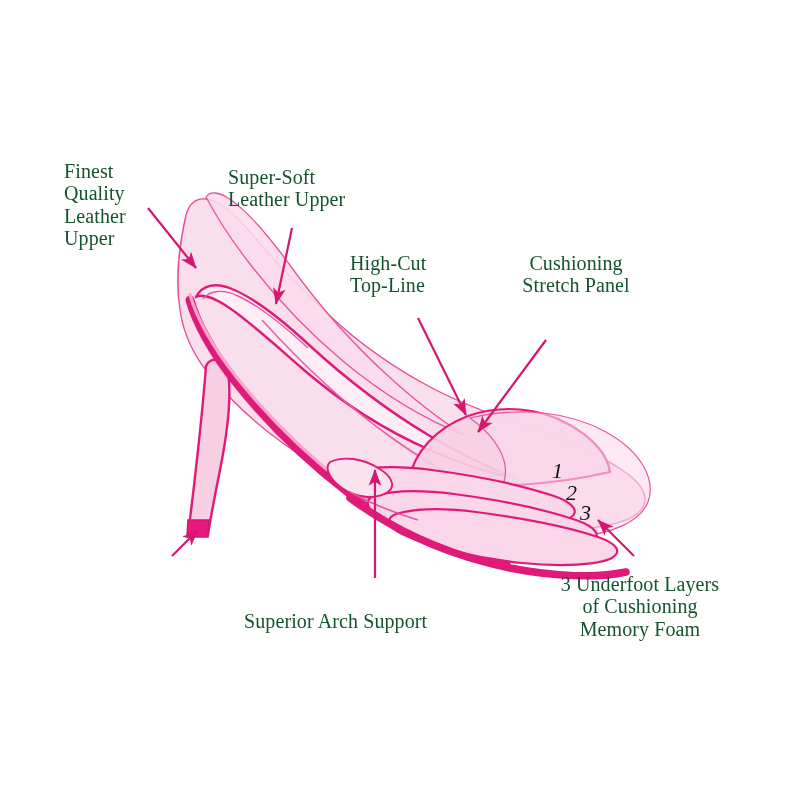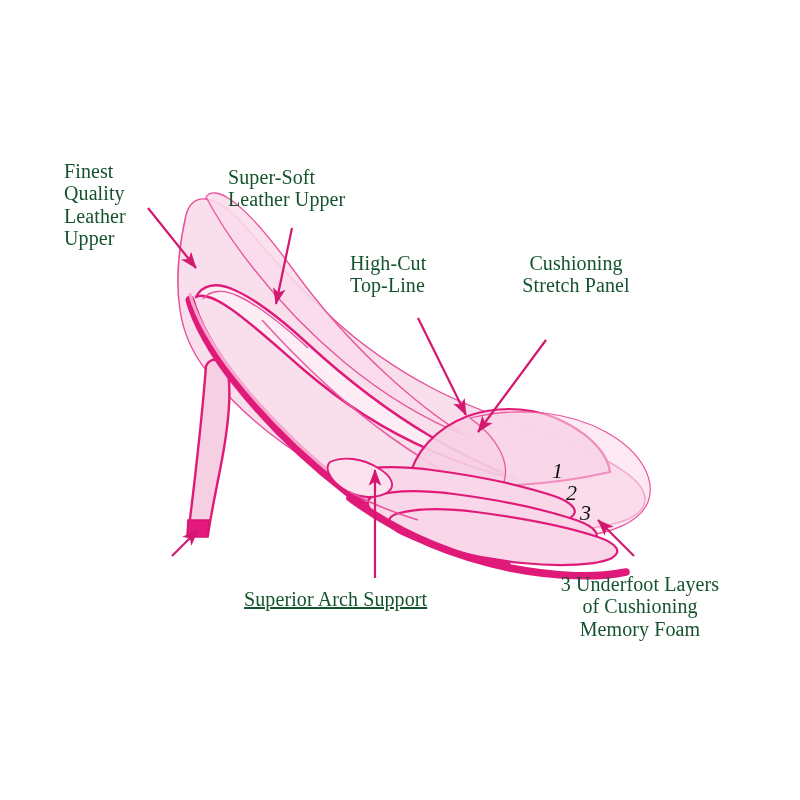--- a/index.html
+++ b/index.html
@@ -42,21 +42,21 @@
   }
   .callout.left  { text-align: left; }
   .callout.center{ text-align: center; }
 
   
   #cal-finest   { left: 64px;  top: 160px; text-align: left;   width: 170px; }
   #cal-lining   { left: 228px; top: 166px; text-align: left;   width: 200px; }
   #cal-topline  { left: 350px; top: 252px; text-align: left;   width: 140px; }
   #cal-panel    { left: 488px; top: 252px; text-align: center; width: 176px; }
   #cal-shock    { left: 78px;  top: 534px; text-align: center; width: 150px; }
-  #cal-arch     { left: 244px; top: 588px; text-align: left;   width: 268px; text-decoration: underline; }
+  #cal-arch     { left: 244px; top: 610px; text-align: left;   width: 268px; }
   #cal-foam     { left: 522px; top: 553px; text-align: center; width: 236px; margin-top: 20px; }
 
   
   #brand-lockup {
     position: absolute;
     left: 487px;
     top: 306px;
     width: 180px;
     height: 28px;
     display: flex;

